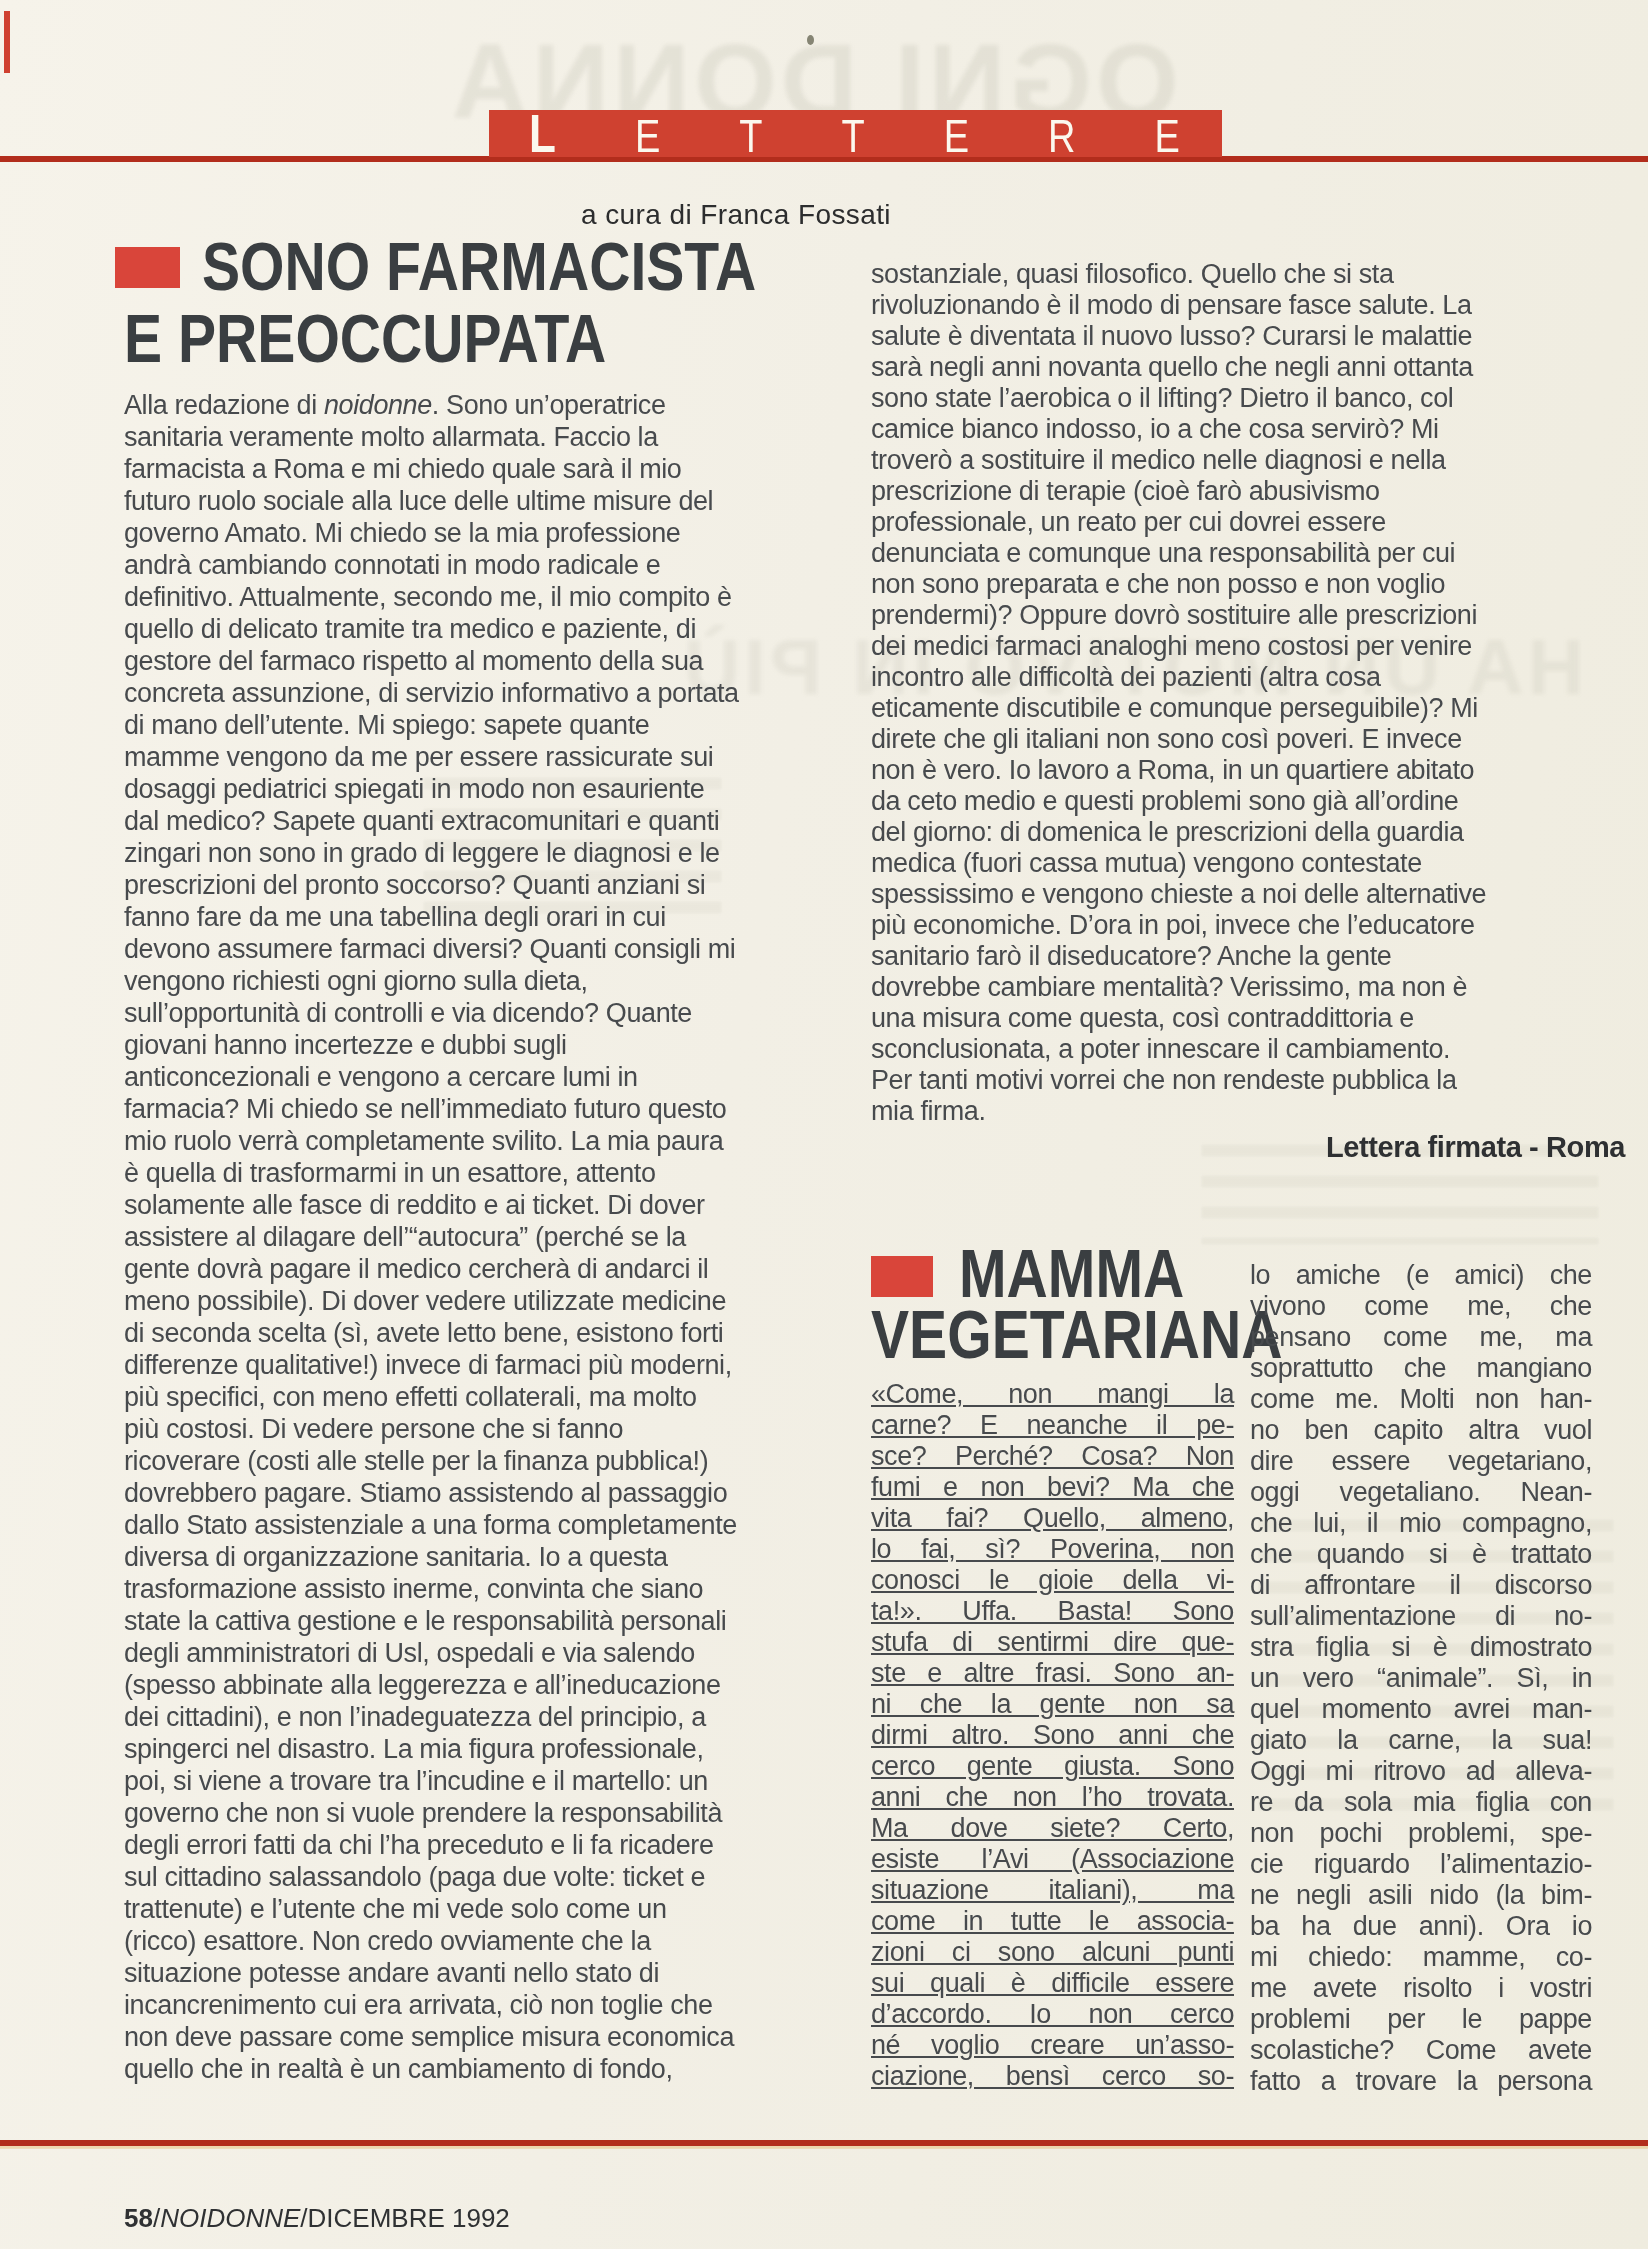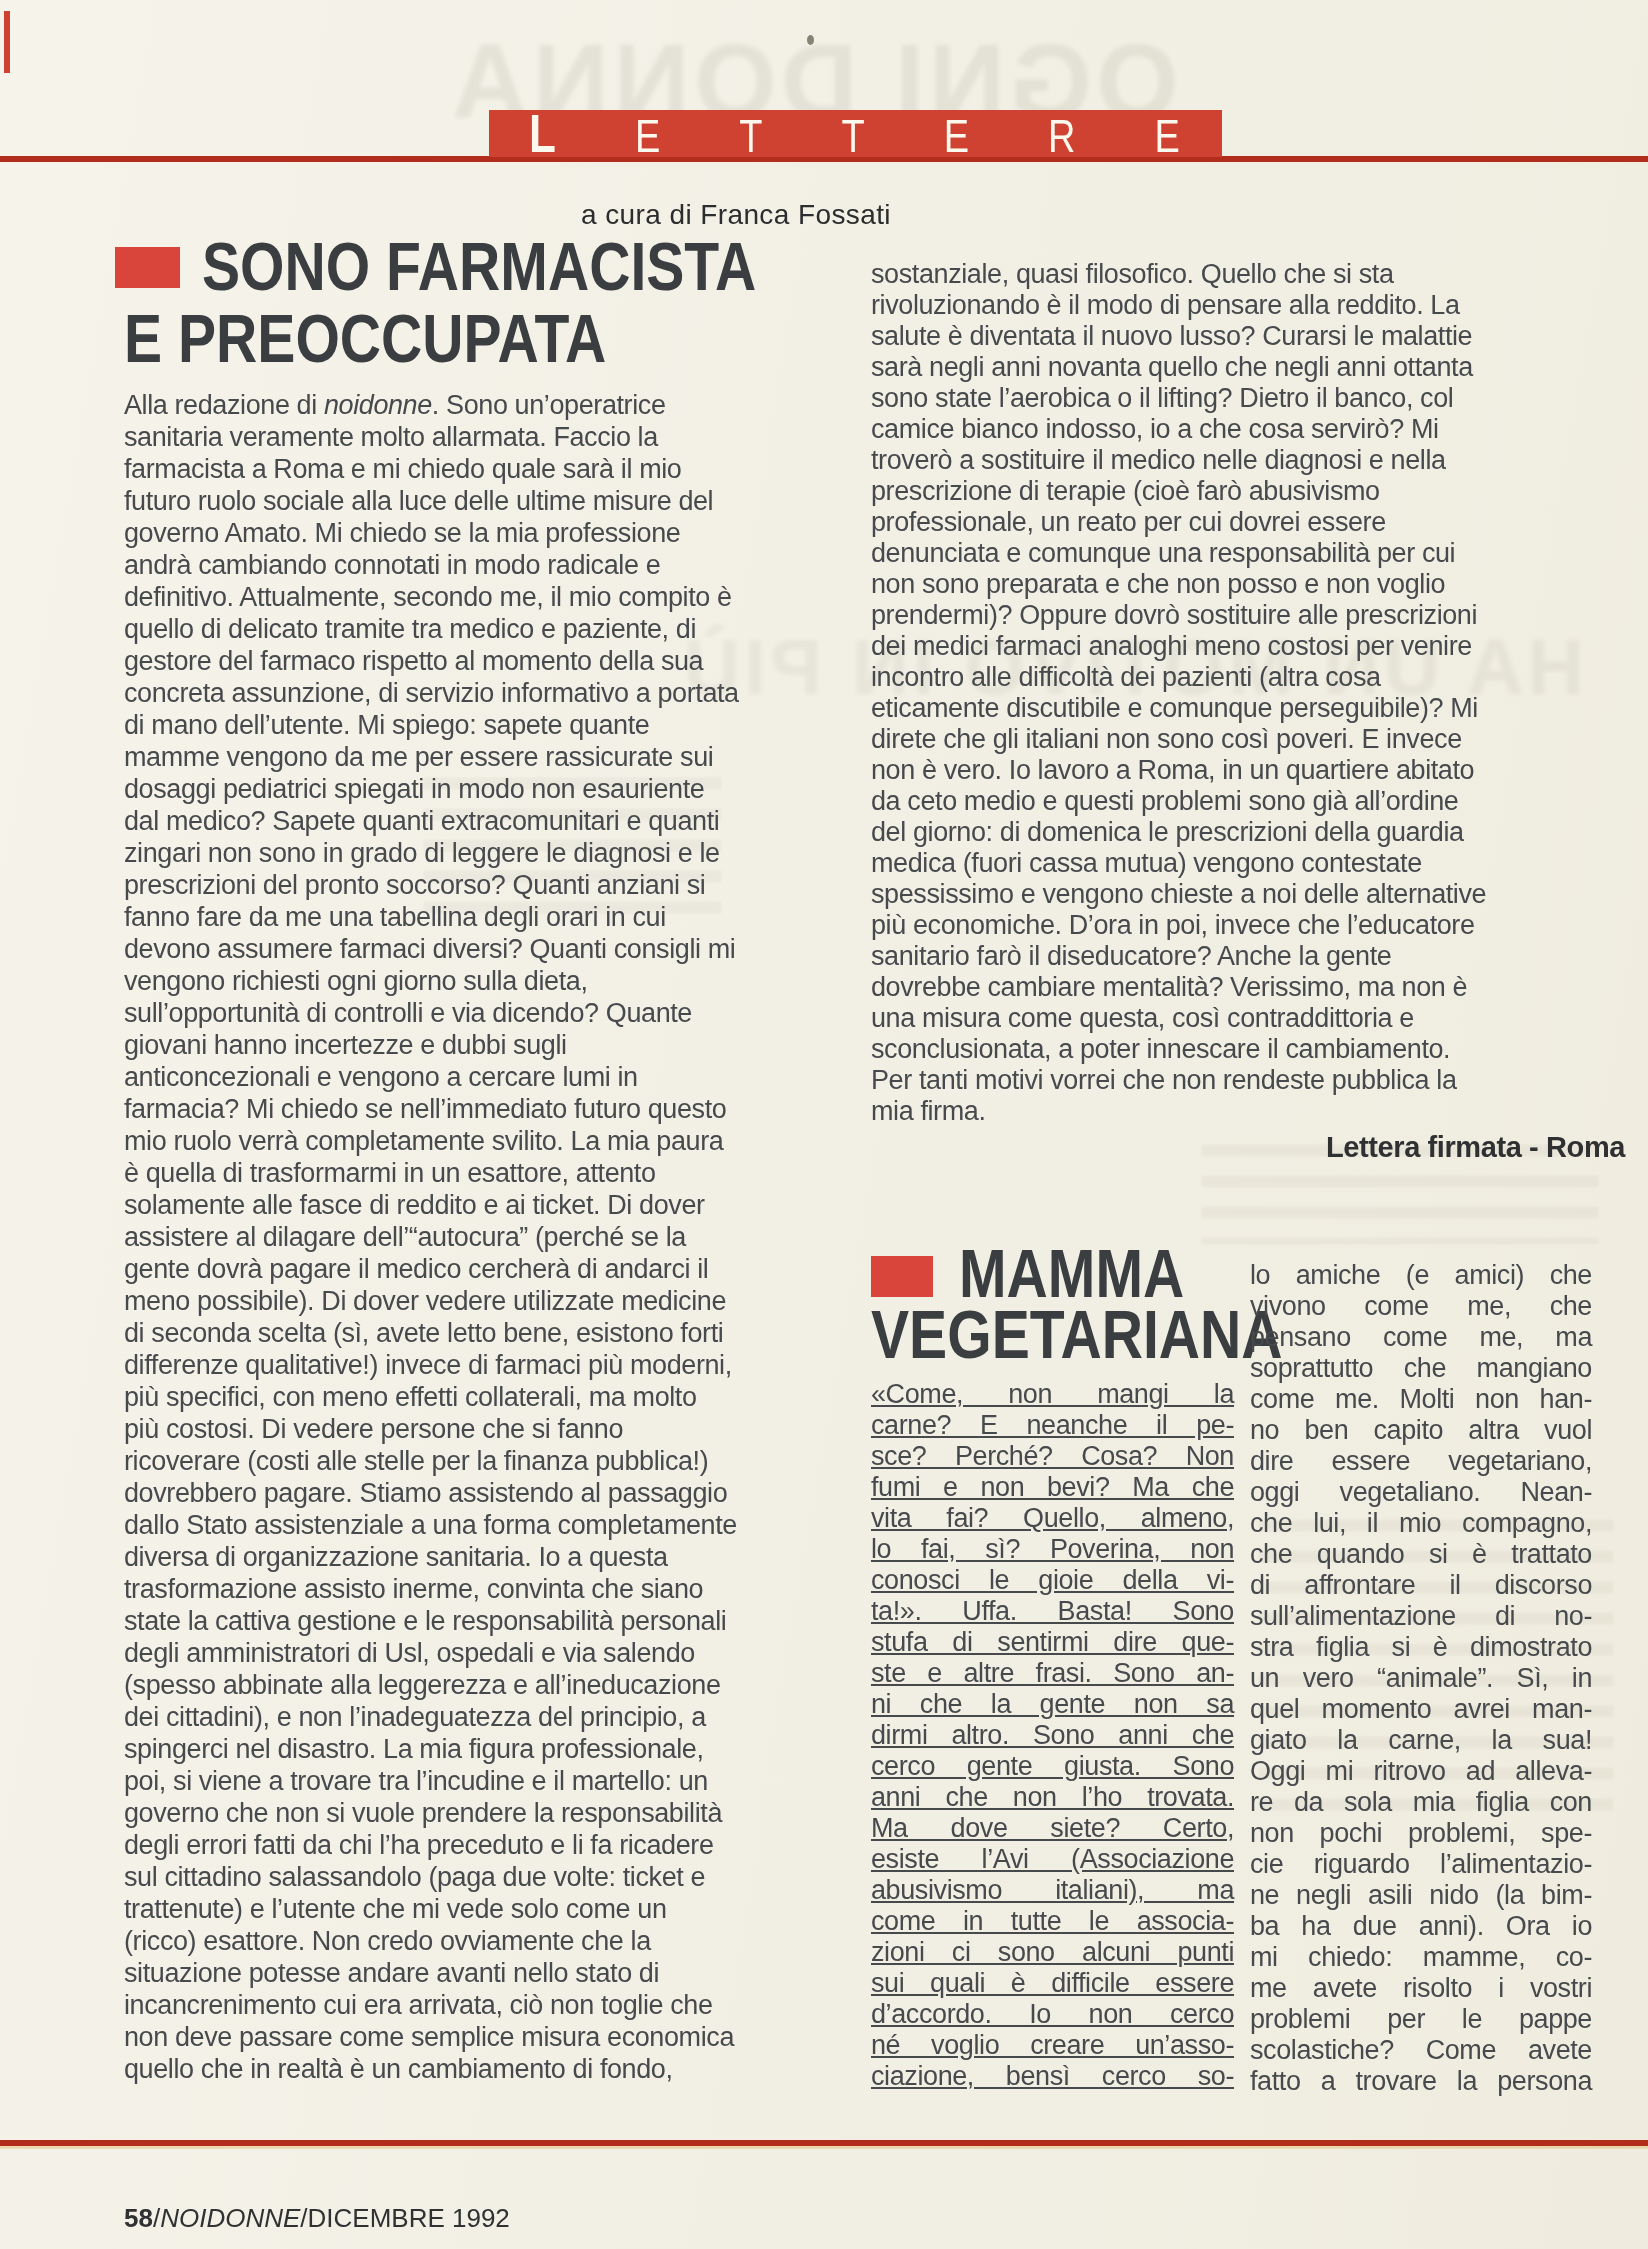--- a/index.html
+++ b/index.html
@@ -162,21 +162,21 @@
       <div class="text-line">sul cittadino salassandolo (paga due volte: ticket e</div>
       <div class="text-line">trattenute) e l’utente che mi vede solo come un</div>
       <div class="text-line">(ricco) esattore. Non credo ovviamente che la</div>
       <div class="text-line">situazione potesse andare avanti nello stato di</div>
       <div class="text-line">incancrenimento cui era arrivata, ciò non toglie che</div>
       <div class="text-line">non deve passare come semplice misura economica</div>
       <div class="text-line">quello che in realtà è un cambiamento di fondo,</div>
     </div>
   <div class="col col2">
       <div class="text-line">sostanziale, quasi filosofico. Quello che si sta</div>
-      <div class="text-line">rivoluzionando è il modo di pensare alla reddito. La</div>
+      <div class="text-line">rivoluzionando è il modo di pensare fasce salute. La</div>
       <div class="text-line">salute è diventata il nuovo lusso? Curarsi le malattie</div>
       <div class="text-line">sarà negli anni novanta quello che negli anni ottanta</div>
       <div class="text-line">sono state l’aerobica o il lifting? Dietro il banco, col</div>
       <div class="text-line">camice bianco indosso, io a che cosa servirò? Mi</div>
       <div class="text-line">troverò a sostituire il medico nelle diagnosi e nella</div>
       <div class="text-line">prescrizione di terapie (cioè farò abusivismo</div>
       <div class="text-line">professionale, un reato per cui dovrei essere</div>
       <div class="text-line">denunciata e comunque una responsabilità per cui</div>
       <div class="text-line">non sono preparata e che non posso e non voglio</div>
       <div class="text-line">prendermi)? Oppure dovrò sostituire alle prescrizioni</div>
@@ -212,21 +212,21 @@
       <div class="text-line">conosci le gioie della vi-</div>
       <div class="text-line">ta!». Uffa. Basta! Sono</div>
       <div class="text-line">stufa di sentirmi dire que-</div>
       <div class="text-line">ste e altre frasi. Sono an-</div>
       <div class="text-line">ni che la gente non sa</div>
       <div class="text-line">dirmi altro. Sono anni che</div>
       <div class="text-line">cerco gente giusta. Sono</div>
       <div class="text-line">anni che non l’ho trovata.</div>
       <div class="text-line">Ma dove siete? Certo,</div>
       <div class="text-line">esiste l’Avi (Associazione</div>
-      <div class="text-line">abusivismo italiani), ma</div>
+      <div class="text-line">situazione italiani), ma</div>
       <div class="text-line">come in tutte le associa-</div>
       <div class="text-line">zioni ci sono alcuni punti</div>
       <div class="text-line">sui quali è difficile essere</div>
       <div class="text-line">d’accordo. Io non cerco</div>
       <div class="text-line">né voglio creare un’asso-</div>
       <div class="text-line">ciazione, bensì cerco so-</div>
     </div>
   <div class="col col4 justified">
       <div class="text-line">lo amiche (e amici) che</div>
       <div class="text-line">vivono come me, che</div>

